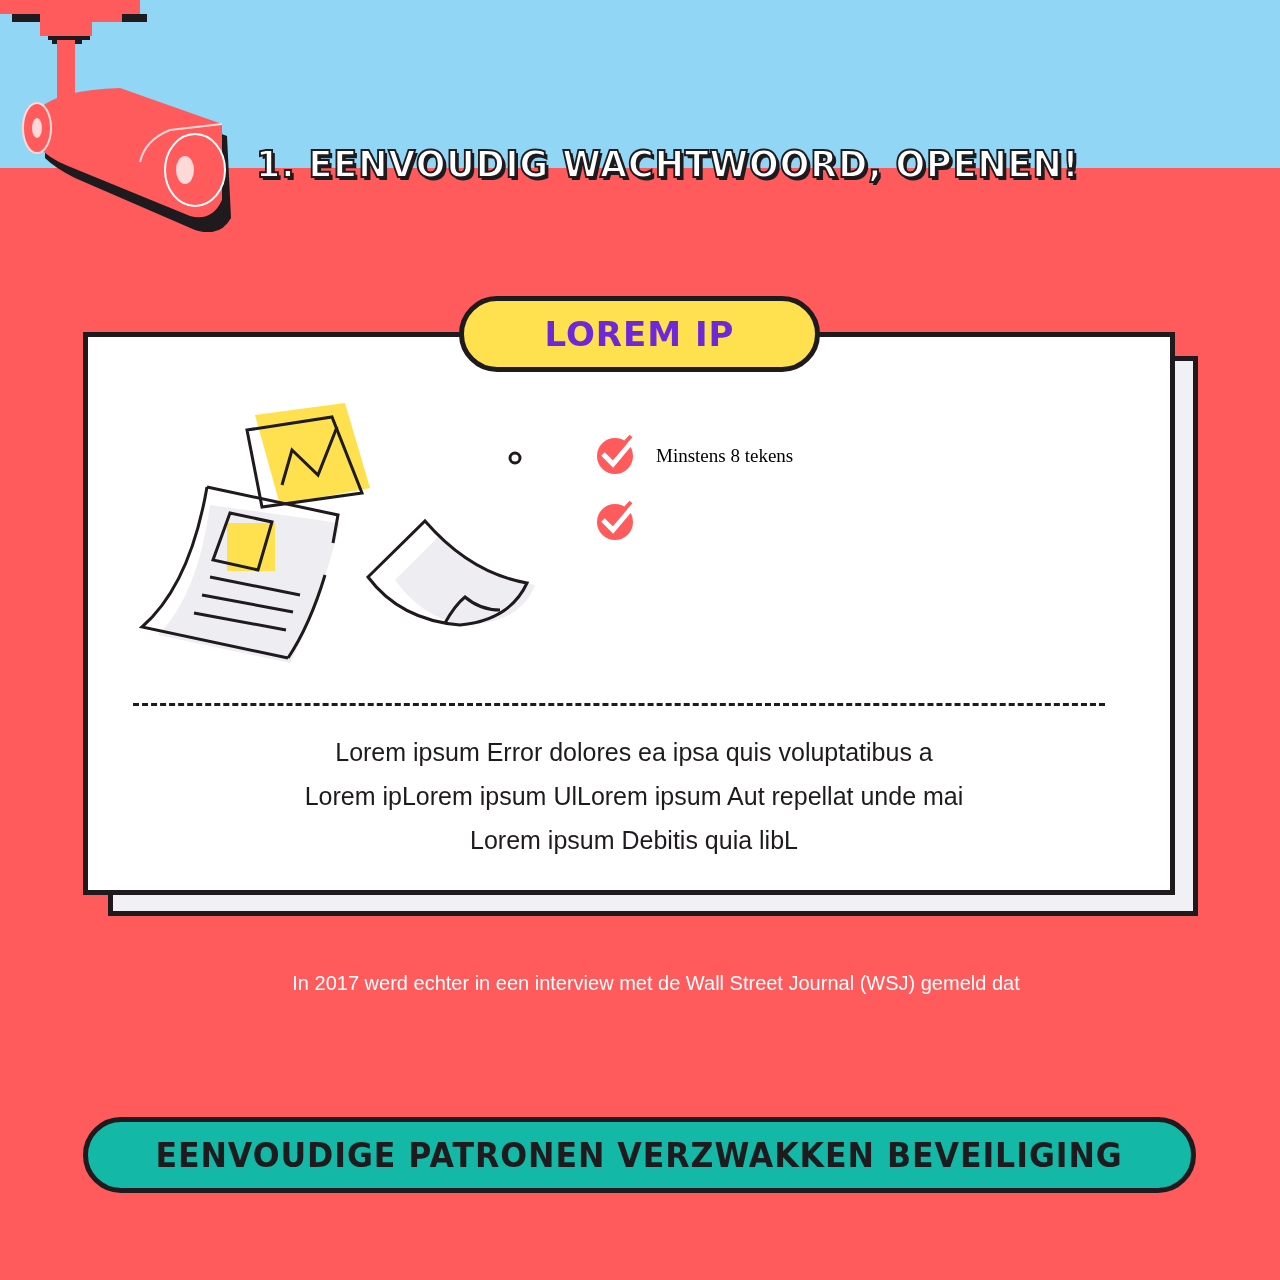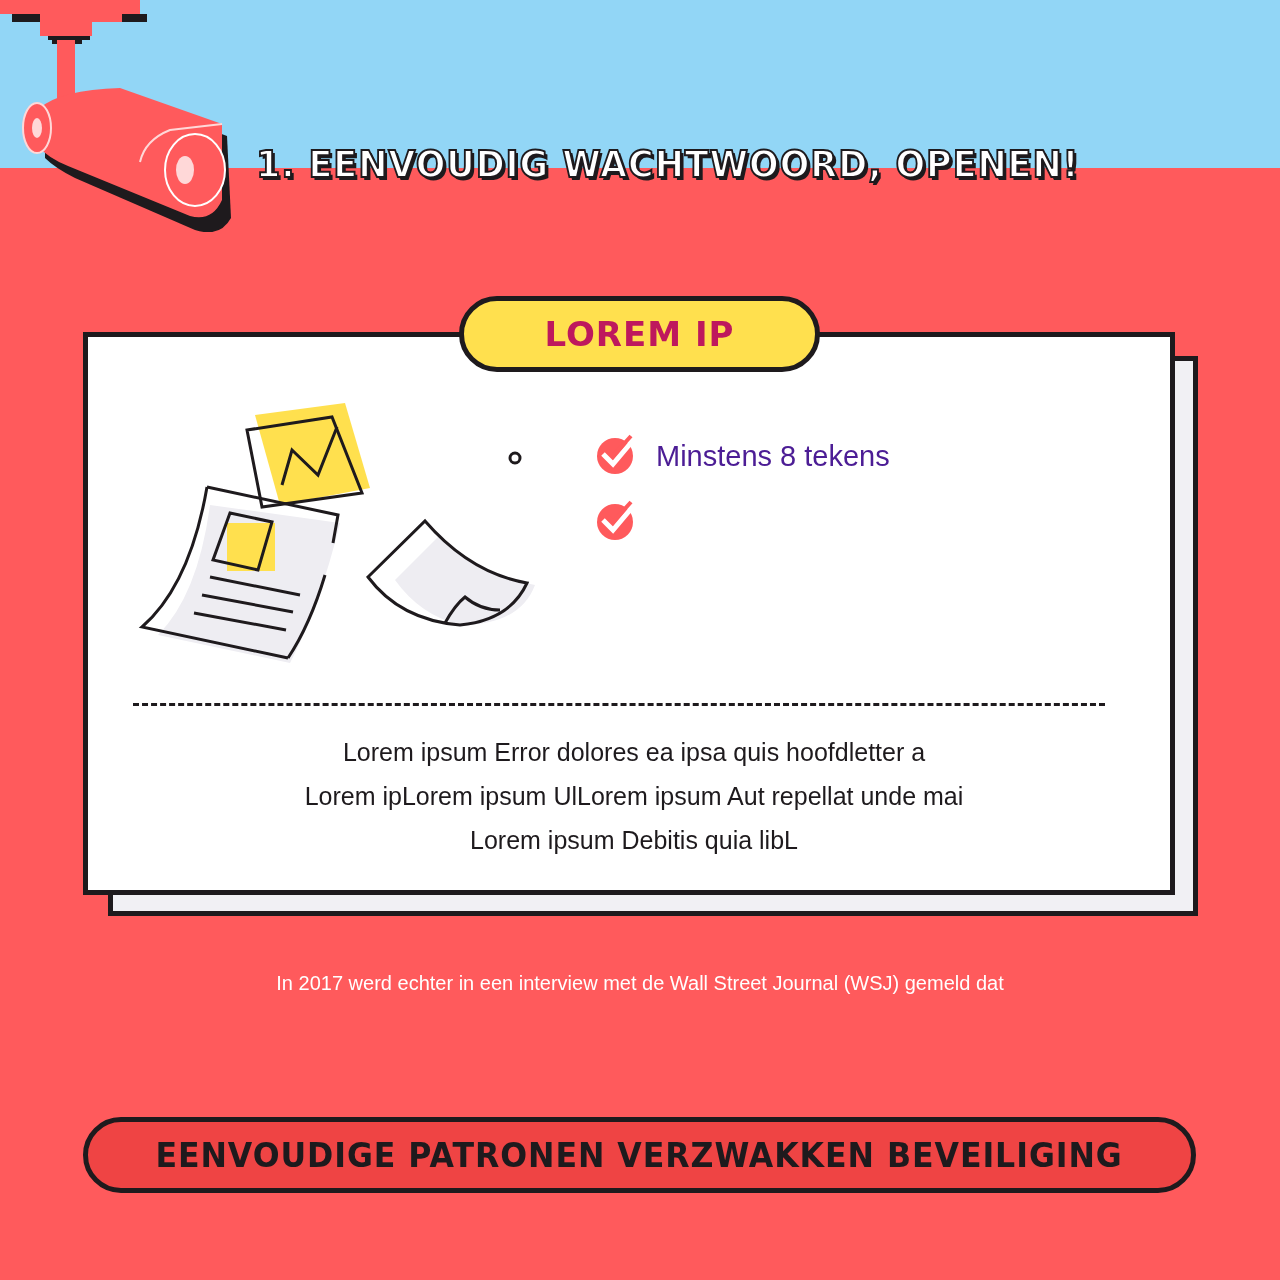--- a/index.html
+++ b/index.html
@@ -32,50 +32,50 @@
   .card {
     position: absolute; left: 83px; top: 332px; width: 1092px; height: 563px;
     background: #ffffff; border: 5px solid #1e1a1d;
   }
   .pill-top {
     position: absolute; left: 459px; top: 296px; width: 361px; height: 76px;
     background: #FFE04E; border: 5px solid #1e1a1d; border-radius: 40px;
     display: flex; align-items: center; justify-content: center;
   }
   .pill-top span {
-    font-weight: 900; font-size: 34px; color: #be185d; letter-spacing: 1px;
+    font-weight: 900; font-size: 34px; color: #6d28d9; letter-spacing: 1px;
     text-transform: uppercase;
   }
 
   .illus { position: absolute; left: 130px; top: 395px; width: 420px; height: 280px; }
 
   .checklist { position: absolute; left: 595px; top: 430px; width: 540px; }
   .check-item { display: flex; align-items: flex-start; margin-bottom: 14px; }
   .check-icon { width: 44px; height: 44px; flex: 0 0 44px; margin-right: 17px; margin-top: 2px; }
-  .check-text { font-size: 29px; line-height: 52px; color: #4c1d95; font-family: Liberation Sans, sans-serif; }
+  .check-text { font-size: 19px; line-height: 52px; color: #000000; font-family: Liberation Serif, serif; }
 
   .dash {
     position: absolute; left: 133px; top: 703px; width: 972px; height: 0;
     border-top: 3px dashed #1e1a1d;
   }
   .card-body {
     position: absolute; left: 183px; top: 730px; width: 902px;
     text-align: center; font-family: "Liberation Sans", sans-serif;
     font-size: 25px; line-height: 44px; color: #1e1a1d;
   }
 
   .footnote {
-    position: absolute; left: 140px; top: 967px; width: 1000px;
+    position: absolute; left: 156px; top: 967px; width: 1000px;
     text-align: center; font-family: "Liberation Sans", sans-serif;
     font-size: 20px; line-height: 33px; color: #ffffff;
   }
 
   .pill-bottom {
     position: absolute; left: 83px; top: 1117px; width: 1113px; height: 76px;
-    background: #ef4444; border: 5px solid #1e1a1d; border-radius: 40px;
+    background: #14b8a6; border: 5px solid #1e1a1d; border-radius: 40px;
     display: flex; align-items: center; justify-content: center;
   }
   .pill-bottom span {
     font-weight: 900; font-size: 34px; color: #1e1a1d; letter-spacing: 1px;
     text-transform: uppercase; white-space: nowrap;
     transform: scaleX(0.93);
   }
 </style>
 </head>
 <body>
@@ -150,21 +150,21 @@
       <circle cx="20" cy="24" r="18" fill="#FF5A5C"></circle>
       <polyline points="8,22 18,32 40,6" fill="none" stroke="#ffffff" stroke-width="5"></polyline>
       <polyline points="12,18 18,24 36,4" fill="none" stroke="#FF5A5C" stroke-width="4"></polyline>
     </svg>
   </div>
 </div>
 
 <div class="dash"></div>
 
 <div class="card-body">
-  <div>Lorem ipsum Error dolores ea ipsa quis hoofdletter a</div>
+  <div>Lorem ipsum Error dolores ea ipsa quis voluptatibus a</div>
   <div>Lorem ipLorem ipsum UlLorem ipsum Aut repellat unde mai</div>
   <div>Lorem ipsum Debitis quia libL</div>
 </div>
 
 <div class="footnote">
   <div>In 2017 werd echter in een interview met de Wall Street Journal (WSJ) gemeld dat</div>
 </div>
 
 <div class="pill-bottom">
   <span>Eenvoudige patronen verzwakken beveiliging</span>

